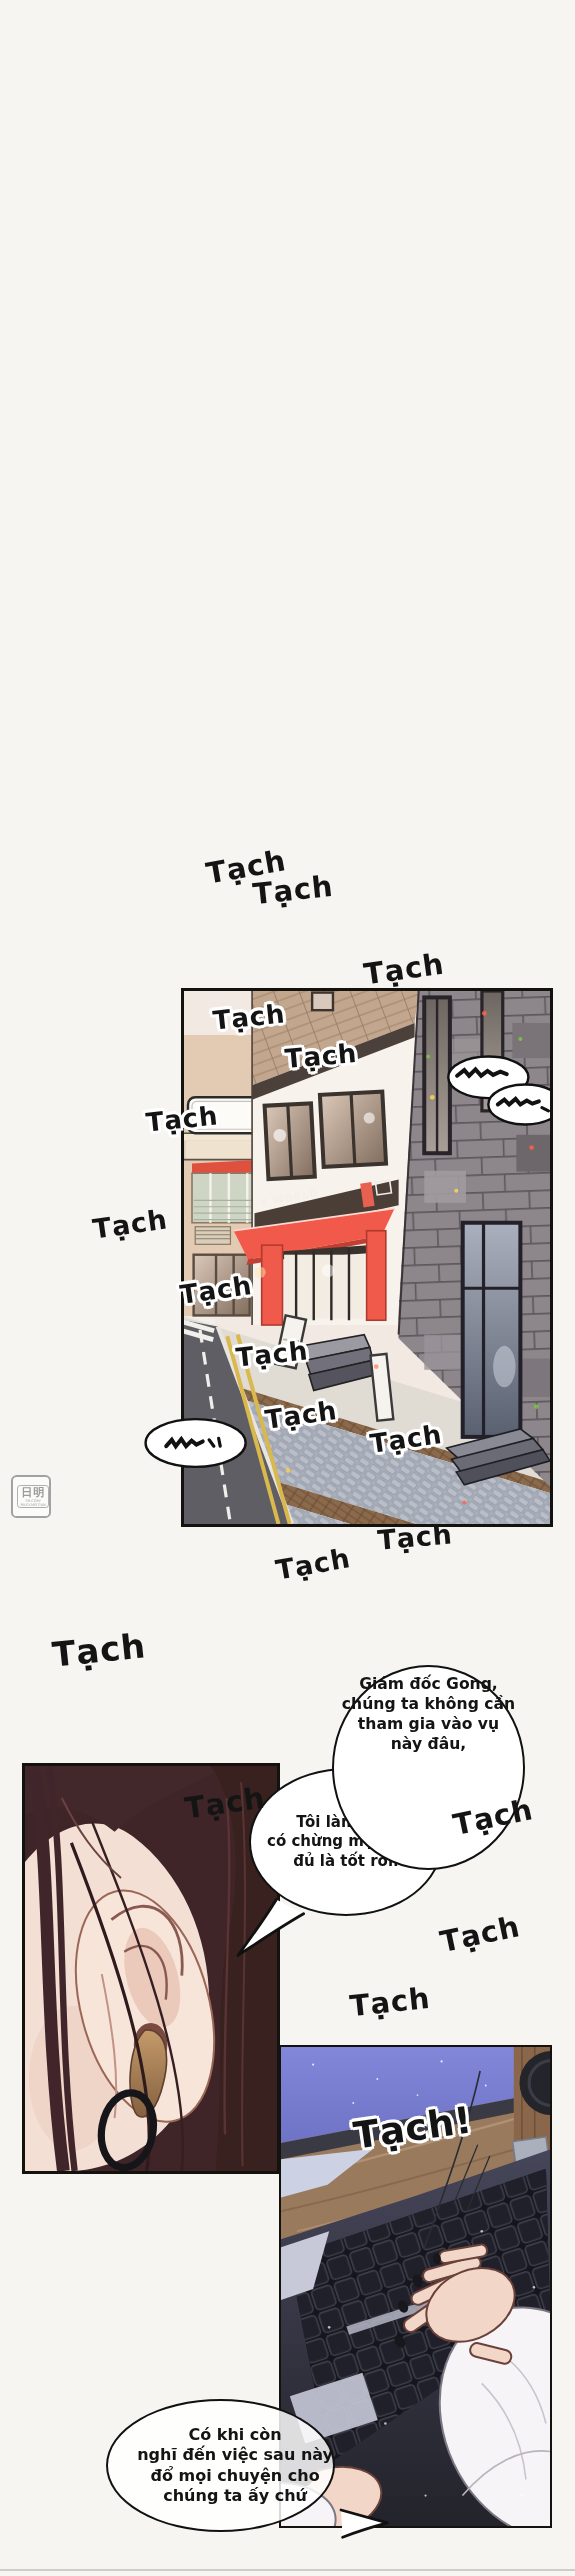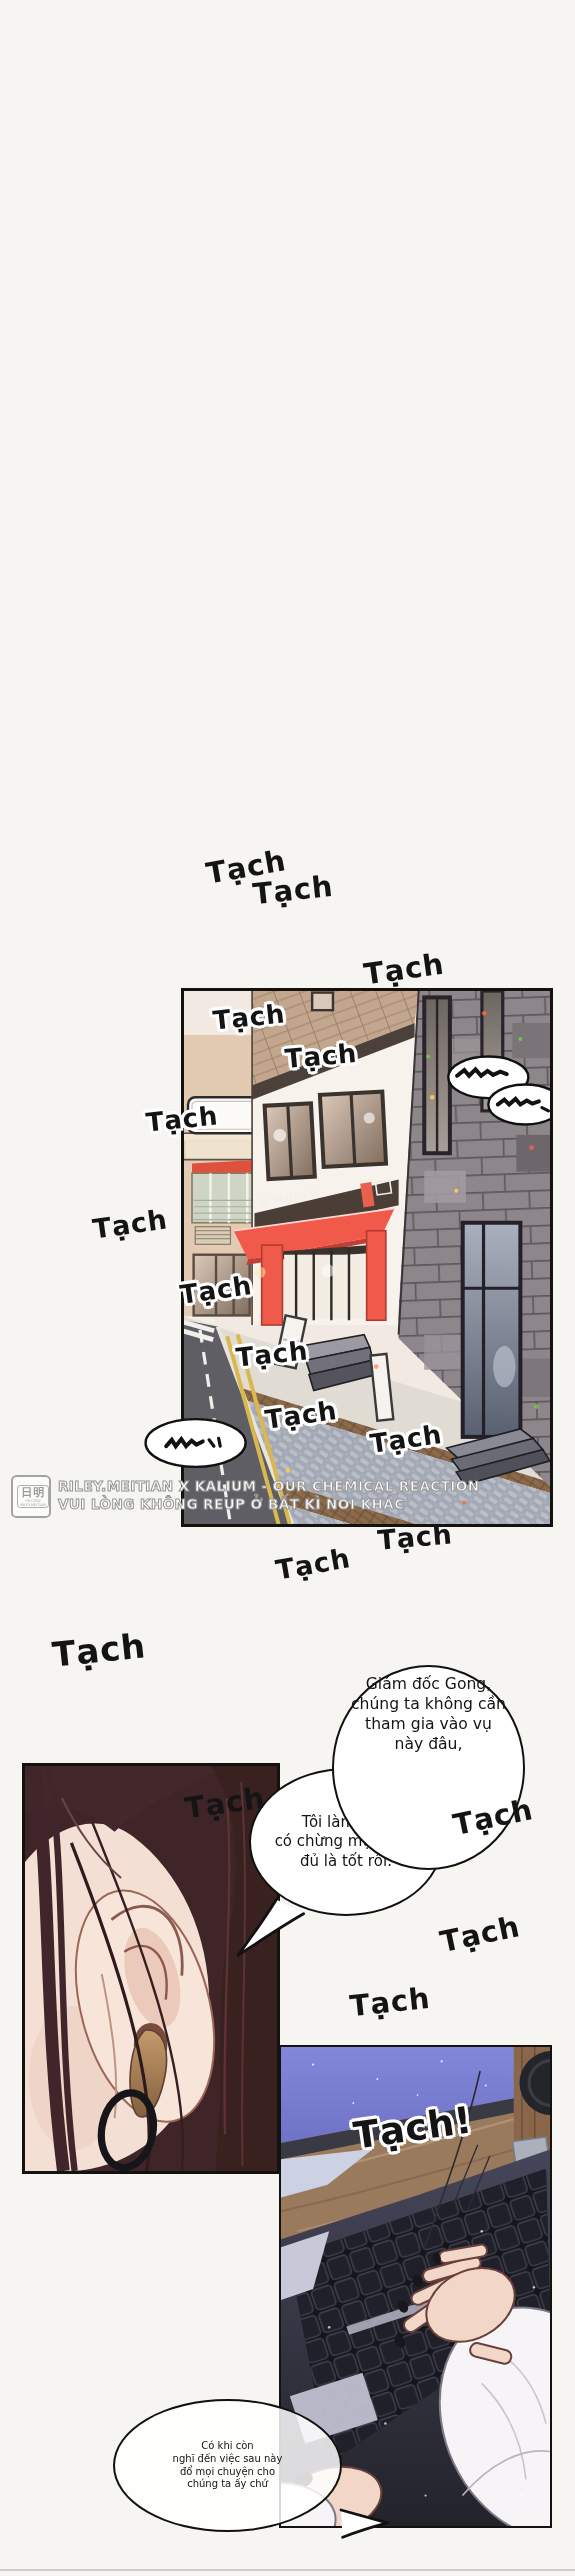--- a/index.html
+++ b/index.html
@@ -3,21 +3,21 @@
 <meta charset="utf-8">
 <style>
   html,body{margin:0;padding:0;background:#e9e7e4;}
   .page{position:relative;width:575px;height:2576px;background:#f6f5f2;overflow:hidden;
         font-family:"DejaVu Sans",sans-serif;}
   .panel{position:absolute;box-sizing:border-box;border:3.2px solid #14120f;background:#fff;overflow:hidden;}
   .panel svg{display:block;width:100%;height:100%;}
   
   .bubble{position:absolute;background:#fff;border:2.8px solid #111;border-radius:50%;
           display:flex;align-items:center;justify-content:center;text-align:center;
-          white-space:pre-line;font-weight:normal;color:#141414;line-height:1.28;z-index:30;}
+          white-space:pre-line;font-weight:bold;color:#141414;line-height:1.28;z-index:30;}
   
   #sfx-layer{position:absolute;inset:0;z-index:50;pointer-events:none;}
   .sfx{position:absolute;font-weight:bold;color:#141414;letter-spacing:0.8px;white-space:nowrap;}
   .sfx.out{text-shadow:-2.4px -2.4px 0 #fff,0 -3.2px 0 #fff,2.4px -2.4px 0 #fff,-3.2px 0 0 #fff,3.2px 0 0 #fff,
            -2.4px 2.4px 0 #fff,0 3.2px 0 #fff,2.4px 2.4px 0 #fff;}
   
   .credits{position:absolute;left:58px;top:1478px;z-index:20;font-weight:bold;font-size:13.6px;
            line-height:17.6px;color:#fff;letter-spacing:0.4px;white-space:nowrap;
            -webkit-text-stroke:1px #969696;text-shadow:0 0 0.8px #9a9a9a;}
   .stamp{position:absolute;left:11.2px;top:1475px;width:40px;height:43px;z-index:20;box-sizing:border-box;
@@ -196,24 +196,20 @@
 
     <div class="signtext" style="left:76px;top:201px;font-size:9.6px;transform:rotate(-10deg);">Y WORLD</div>
   </section>
 
   <svg class="scribble" style="left:142px;top:1416px;" width="108" height="54" viewBox="0 0 135 68">
     <ellipse cx="67" cy="34" rx="63" ry="30" fill="#fff" stroke="#111" stroke-width="3"></ellipse>
     <path d="M30,38 l7,-8 5,8 7,-9 6,9 7,-7 6,5 8,-4" stroke="#111" stroke-width="5" fill="none" stroke-linecap="round"></path>
     <path d="M84,30 l6,8 m6,-10 l2,10" stroke="#111" stroke-width="4" fill="none" stroke-linecap="round"></path>
   </svg>
 
-  <div class="credits">
-    <div>RILEY.MEITIAN X KALIUM - OUR CHEMICAL REACTION</div>
-    <div>VUI LÒNG KHÔNG REUP Ở BẤT KÌ NƠI KHÁC</div>
-  </div>
   <div class="stamp">
     <div class="in">
       <div class="g">日明</div>
       <div class="s">FB.COM/</div>
       <div class="s">RILEY.MEITIAN</div>
     </div>
   </div>
 
   <section class="panel" style="left:22.4px;top:1763px;width:258px;height:411px;">
     <svg viewBox="0 0 315 506" preserveAspectRatio="none">
@@ -344,21 +340,21 @@
           <circle cx="130" cy="470" r="1.6"></circle>
           <circle cx="250" cy="230" r="1.6"></circle>
         <circle cx="300" cy="560" r="1.6"></circle>
           <circle cx="180" cy="560" r="1.4"></circle>
           <circle cx="315" cy="300" r="1.6"></circle>
       </g>
     </svg>
   </section>
 
 
-  <div class="bubble" style="left:113px;top:2399px;width:225px;height:129px;font-size:10px;background:rgba(255,255,255,.84);">
+  <div class="bubble" style="left:106px;top:2399px;width:225px;height:129px;font-size:16px;background:rgba(255,255,255,.84);justify-content:flex-end;">
     <span>Có khi còn
 nghĩ đến việc sau này
 đổ mọi chuyện cho
 chúng ta ấy chứ</span>
   </div>
   <svg class="tail" style="left:336px;top:2502px;" width="58" height="44" viewBox="0 0 72 55">
     <path d="M6,10 L64,26 L8,44 Z" fill="#fff"></path>
     <path d="M6,10 C28,16 46,21 64,26 M64,26 C45,31 26,37 8,44" stroke="#111" stroke-width="3.5" fill="none" stroke-linecap="round"></path>
   </svg>
 

